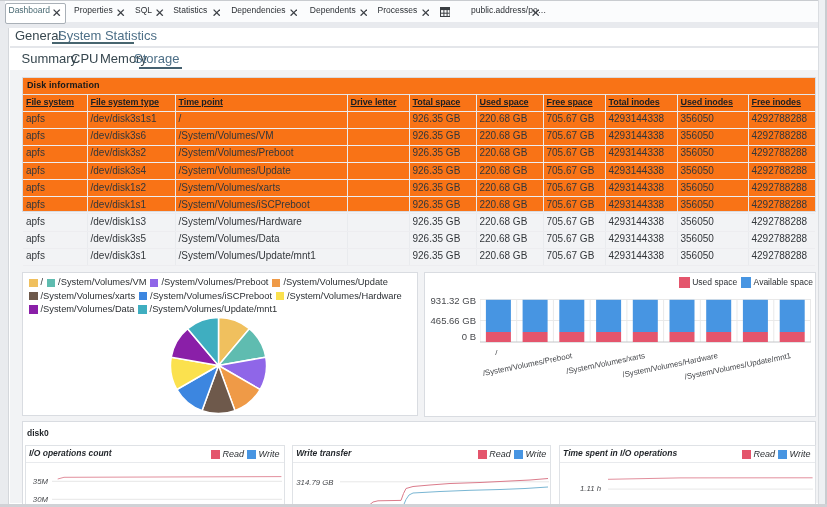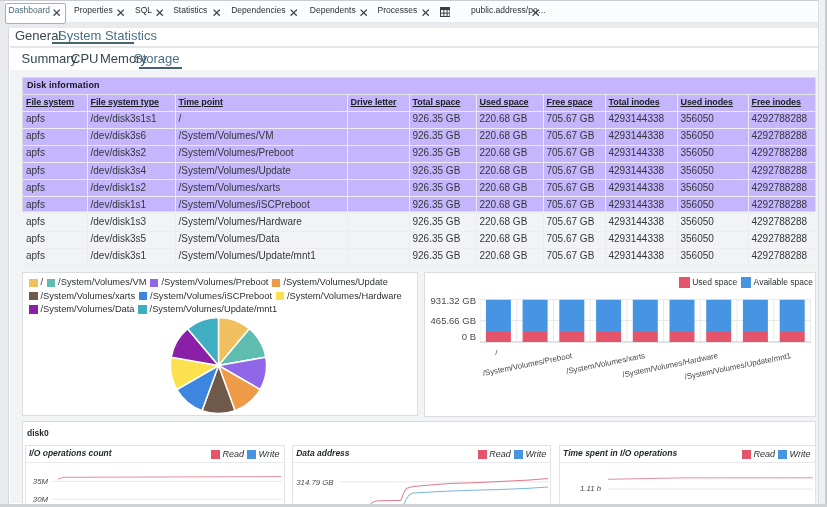--- a/index.html
+++ b/index.html
@@ -20,21 +20,21 @@
 #bottomstrip { left:0; top:503.5px; width:827px; height:4px; background:#d0d2d6; z-index:50; }
 
 
 .navtxt { position:absolute; font-size:13px; color:#37474f; white-space:nowrap; line-height:10px; }
 .navblue { color:#4d6f87; }
 
 
 #dashbg { left:10px; top:70px; width:808px; height:433px; background:#f2f3f5; }
 
 
-#diskpanel { left:22px; top:77px; width:794px; height:135px; background:#c4b5fd; border:1px solid #d9dce1;padding-left:16px; }
+#diskpanel { left:22px; top:77px; width:794px; height:135px; background:#f97316; border:1px solid #d9dce1;padding-left:16px; }
 #diskpanel .title { position:absolute; left:4px; top:1.8px; font-size:9px; font-weight:600; color:#15181b; letter-spacing:0.1px; }
 #disktable { position:absolute; left:0px; top:15.5px; border-collapse:collapse; table-layout:fixed; width:792px; font-size:10px; color:#33373b; }
 #disktable th { font-weight:bold; color:#1b1f23; text-align:left; font-size:9px; letter-spacing:-0.1px; }
 #disktable th, #disktable td { height:17.15px; padding:0 2px 2px 3px; vertical-align:middle; border-right:1px solid #e9ebee; border-bottom:1px solid #ededf0; white-space:nowrap; overflow:hidden; }
 #disktable thead th { border-top:1px solid #e4e6e9;text-decoration:underline; }
 #disktable tr > *:last-child { border-right:none; }
 
 
 #piepanel { left:22px; top:272px; width:396px; height:143.5px; background:#fff; border:1px solid #d9dce1; }
 #barpanel { left:424px; top:272px; width:392px; height:144.5px; background:#fff; border:1px solid #d9dce1; }
@@ -385,21 +385,21 @@
         <text x="22" y="20.7" font-size="7.8" fill="#47494d" text-anchor="end" font-family="Liberation Sans">35M</text>
         <text x="22" y="38.7" font-size="7.8" fill="#47494d" text-anchor="end" font-family="Liberation Sans">30M</text>
         <line x1="26" y1="18.3" x2="256" y2="18.3" stroke="#e7e7e7" stroke-width="1"></line>
         <line x1="26" y1="36.3" x2="256" y2="36.3" stroke="#e7e7e7" stroke-width="1"></line>
         <polyline points="31.7,16 38,14.3 255.4,13.6" fill="none" stroke="#e28f9d" stroke-width="1"></polyline>
       </svg>
   </div>
 
   <div class="iopanel" style="left:268.7px; width:259.7px;">
     <div class="hdr">
-      <div class="t">Data address</div>
+      <div class="t">Write transfer</div>
       <div class="leg">
           <span class="sq" style="background:#e4556c;"></span>
           <span>Read</span>
           <span class="gap"></span>
           <span class="sq" style="background:#4795e2;"></span>
           <span>Write</span>
         </div>
     </div>
     <svg class="iosvg" width="257" height="45" id="io2">
         <text x="40.5" y="22.3" font-size="7.8" fill="#47494d" text-anchor="end" font-family="Liberation Sans">314.79 GB</text>

